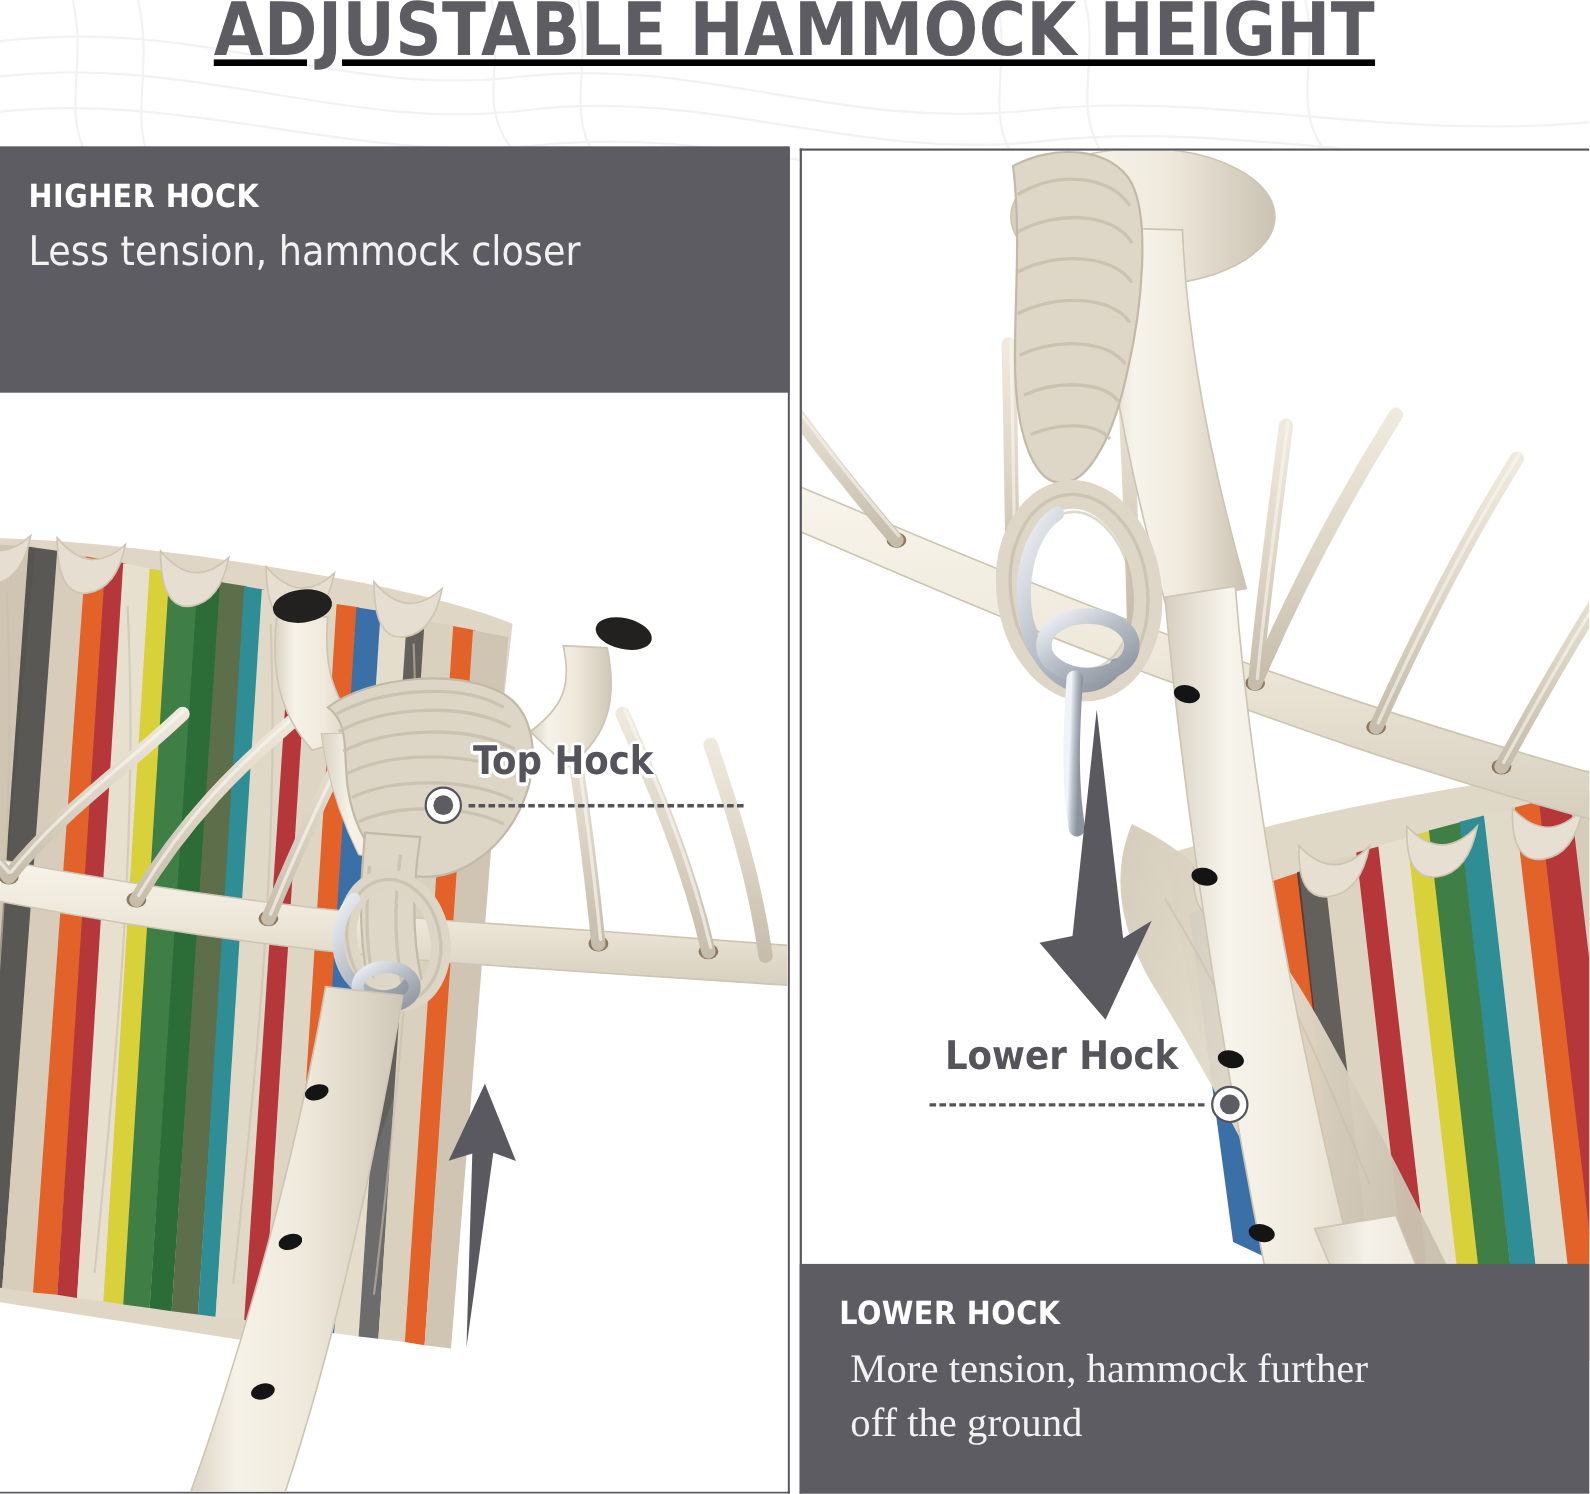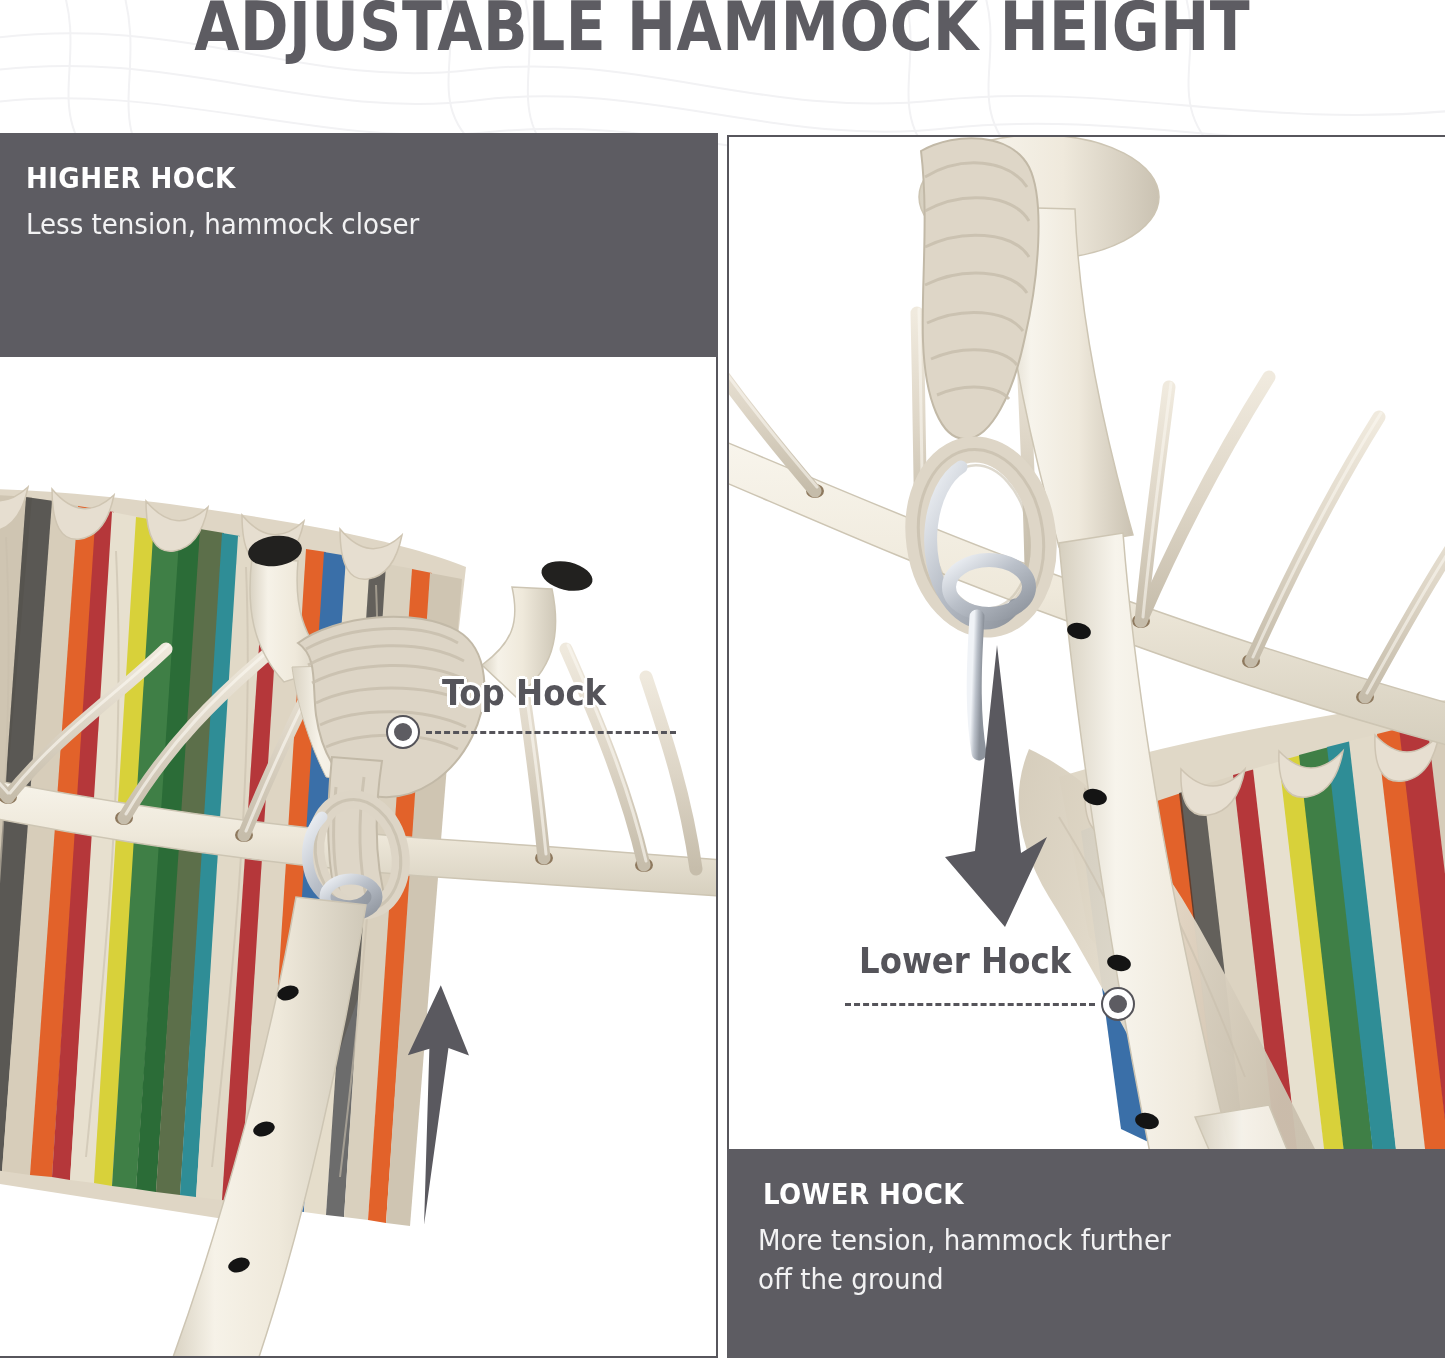--- a/index.html
+++ b/index.html
@@ -31,20 +31,21 @@
   
   .header {
     position: absolute;
     left: 0; top: 0;
     width: 1445px;
     height: 135px;
     z-index: 3;
     display: flex;
     align-items: flex-start;
     justify-content: center;
+    text-decoration: underline;
   }
   .header-title {
     margin-top: -6px;
     font-family: "Liberation Sans Narrow", "DejaVu Sans Condensed", "Liberation Sans", sans-serif;
     font-weight: 700;
     font-size: 67px;
     letter-spacing: 0.5px;
     color: #5d5c62;
     white-space: nowrap;
     transform: scaleX(0.97);
@@ -87,26 +88,26 @@
     color: #ffffff;
     letter-spacing: 0.4px;
     line-height: 1.05;
     margin-bottom: 12px;
     white-space: nowrap;
   }
   #caption-right .caption-title { margin-left: 6px; }
   .caption-body {
     font-family: "Liberation Sans Narrow", "DejaVu Sans Condensed", "Liberation Sans", sans-serif;
     font-weight: 400;
-    font-size: 29px;
+    font-size: 37px;
     color: #f2f2f3;
     line-height: 1.32;
     max-width: 560px;
   }
-  #caption-right .caption-body { margin-left: 1px; }
+  #caption-right .caption-body { margin-left: 16px; font-family: Liberation Serif, serif; }
   .caption-body span { display: block; white-space: nowrap; }
 
   
   .callout { position: absolute; z-index: 8; }
   .callout-label {
     font-family: "Liberation Sans Narrow", "DejaVu Sans Condensed", "Liberation Sans", sans-serif;
     font-weight: 700;
     font-size: 36px;
     color: #55545a;
     white-space: nowrap;
@@ -132,21 +133,21 @@
     border-radius: 50%;
     background: #5d5c62;
   }
   .callout-line {
     height: 0;
     border-top: 3px dashed #55545a;
     flex: 1 1 auto;
   }
 
   #callout-top  { left: 386px;  top: 672px; width: 290px; }
-  #callout-top .callout-label { margin-left: 56px; margin-bottom: 2px; }
+  #callout-top .callout-label { margin-left: 44px; margin-bottom: 2px; }
   #callout-top .callout-line { width: 228px; margin-left: 6px; }
 
   #callout-lower { left: 845px; top: 940px; width: 290px; }
   #callout-lower .callout-label { margin-left: 14px; margin-bottom: 6px; }
   #callout-lower .callout-line { width: 228px; margin-right: 6px; }
 
   
   svg { display: block; }
 </style>
 </head>

